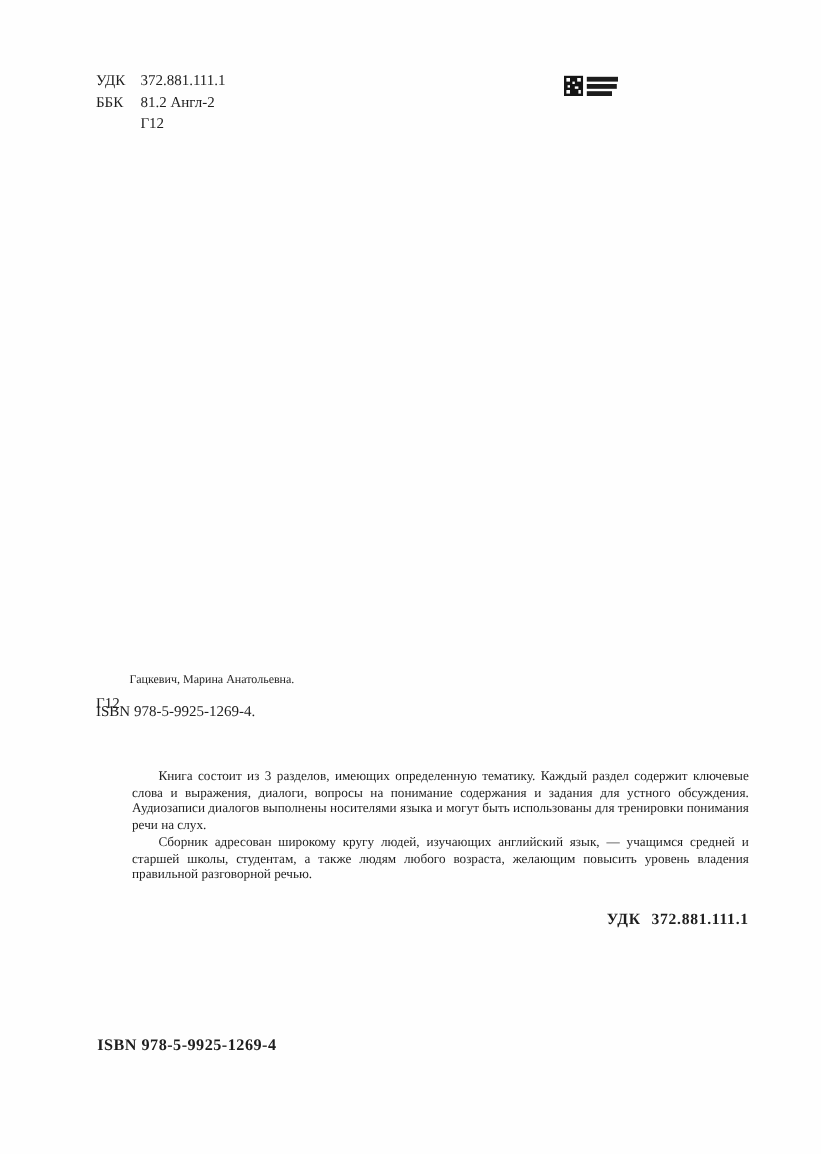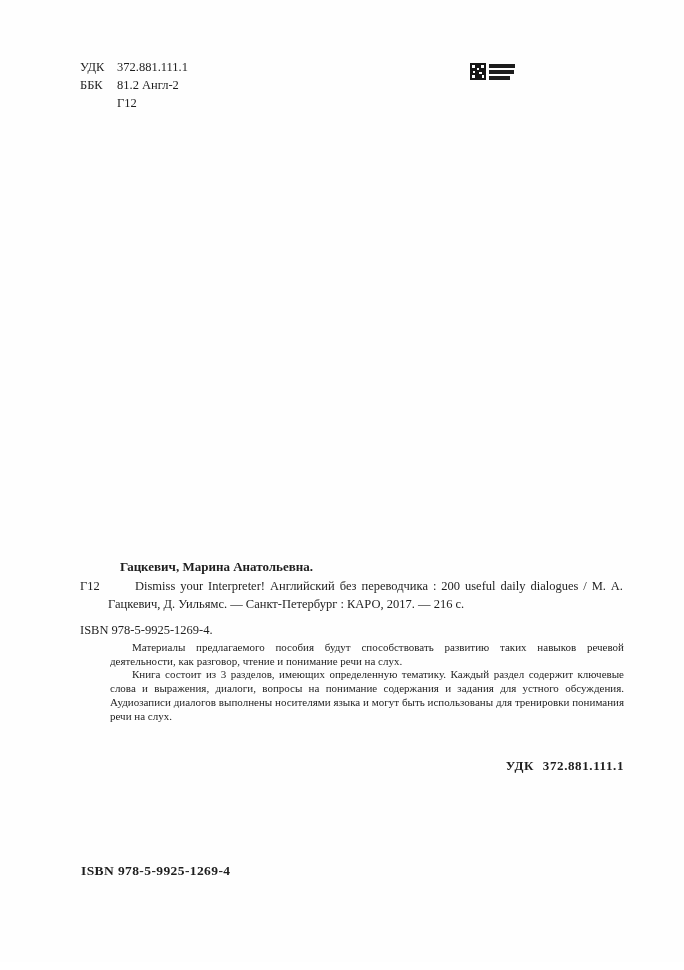--- a/index.html
+++ b/index.html
@@ -42,23 +42,23 @@
   
   .catalog-card {
     position: absolute;
     left: 80px;
     top: 558px;
     width: 543px;
     font-size: 12.5px;
     line-height: 18.5px;
   }
   .card-author {
-    margin-left: 40px;
-    font-weight: bold;
-    font-size: 13px;
+    margin-left: 28px;
+    font-weight: normal;
+    font-size: 10px;
   }
   .card-body {
     position: relative;
     margin-left: 28px;
     text-align: justify;
     text-indent: 27px;
   }
   .card-code {
     position: absolute;
     left: -28px;
@@ -142,28 +142,27 @@
       <div class="logo-bar b1"></div>
       <div class="logo-bar b2"></div>
       <div class="logo-bar b3"></div>
     </div>
   </div>
 
   <div class="catalog-card">
     <div class="card-author">Гацкевич, Марина Анатольевна.</div>
     <div class="card-body">
       <span class="card-code">Г12</span>
-      <span>Dismiss your Interpreter! Английский без переводчика : 200 useful daily dialogues / М. А. Гацкевич, Д. Уильямс. — Санкт-Петербург : КАРО, 2017. — 216 с.</span>
     </div>
     <div class="card-isbn">ISBN 978-5-9925-1269-4.</div>
   </div>
 
   <div class="annotation">
-    <p>Материалы предлагаемого пособия будут способствовать развитию таких навыков речевой деятельности, как разговор, чтение и понимание речи на слух.</p>
     <p>Книга состоит из 3 разделов, имеющих определенную тематику. Каждый раздел содержит ключевые слова и выражения, диалоги, вопросы на понимание содержания и задания для устного обсуждения. Аудиозаписи диалогов выполнены носителями языка и могут быть использованы для тренировки понимания речи на слух.</p>
+    <p>Сборник адресован широкому кругу людей, изучающих английский язык, — учащимся средней и старшей школы, студентам, а также людям любого возраста, желающим повысить уровень владения правильной разговорной речью.</p>
   </div>
 
   <div class="bottom-codes">
     <div>УДК 372.881.111.1</div>
   </div>
 
   <div class="footer-isbn">ISBN 978-5-9925-1269-4</div>
 
 </div>
 

